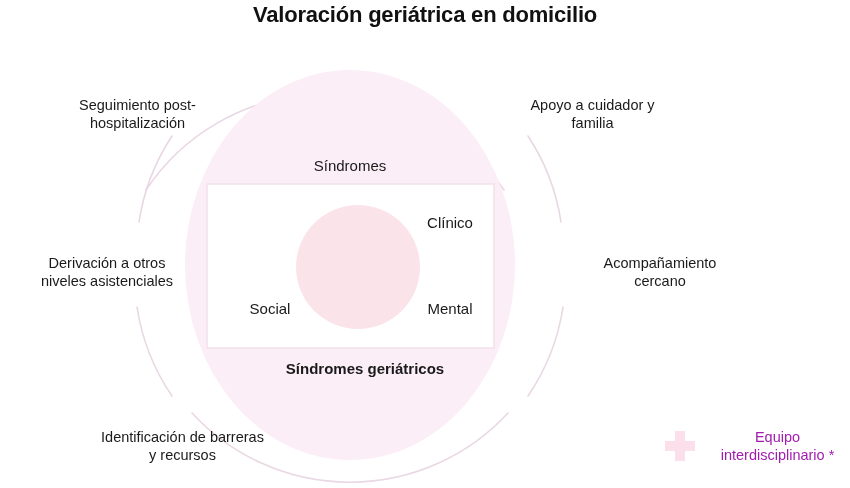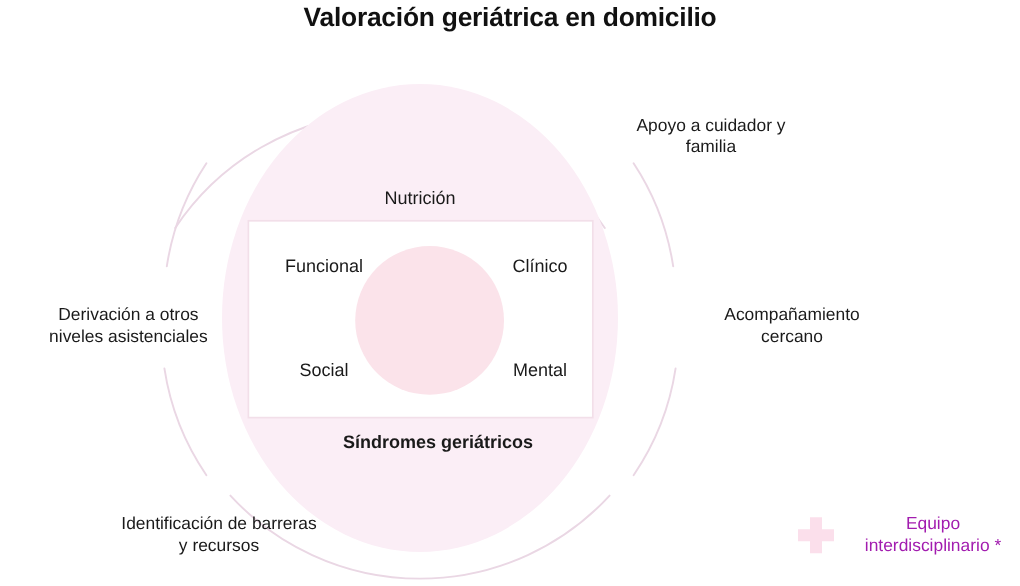--- a/index.html
+++ b/index.html
@@ -130,35 +130,35 @@
       <path d="M 192 413 A 215 215 0 0 0 508 413" stroke="#ead7e4"></path>
     </g>
 
     <ellipse cx="350" cy="265" rx="165" ry="195" fill="#fbeef6"></ellipse>
 
     <rect x="207" y="184" width="287" height="164" fill="#ffffff" stroke="#f2dfe9" stroke-width="1.4"></rect>
 
     <circle cx="358" cy="267" r="62" fill="#fbe3ea"></circle>
   </svg>
 
+  <div class="lbl outer-lbl" id="lbl-seguimiento">Seguimiento post-<br>hospitalización</div>
 
   <div class="lbl outer-lbl" id="lbl-apoyo">Apoyo a cuidador y<br>familia</div>
 
   <div class="lbl outer-lbl" id="lbl-derivacion">Derivación a otros<br>niveles asistenciales</div>
 
   <div class="lbl outer-lbl" id="lbl-acompanamiento">Acompañamiento<br>cercano</div>
 
   <div class="lbl outer-lbl" id="lbl-identificacion">Identificación de barreras<br>y recursos</div>
 
 
-  <div class="lbl ring-lbl" id="lbl-nutricion">Nutrición</div>
+  <div class="lbl ring-lbl" id="lbl-nutricion">Síndromes</div>
 
   <div class="lbl ring-lbl" id="lbl-sindromes">Síndromes geriátricos</div>
 
-  <div class="lbl quad-lbl" id="lbl-funcional">Funcional</div>
 
   <div class="lbl quad-lbl" id="lbl-clinico">Clínico</div>
 
   <div class="lbl quad-lbl" id="lbl-social">Social</div>
 
   <div class="lbl quad-lbl" id="lbl-mental">Mental</div>
 
 
   <div id="legend">
     <svg id="legend-icon" viewBox="0 0 34 34">

